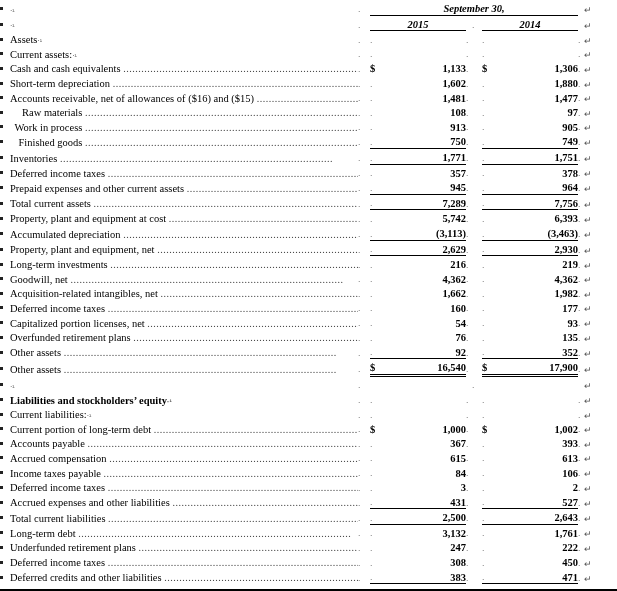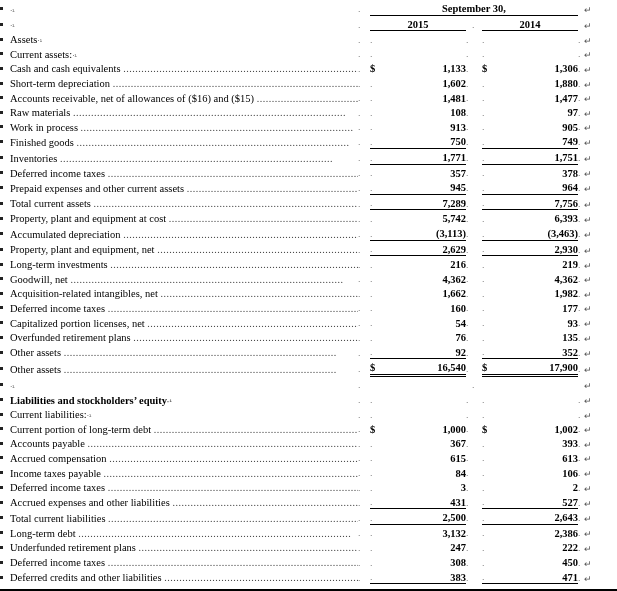--- a/index.html
+++ b/index.html
@@ -77,36 +77,37 @@
   
   .lbl { position: relative; }
   .lbl .txt { }
   .lbl .leader {
     color: #404040;
     letter-spacing: 0.5px;
     font-size: 10px;
   }
   .ind0 { padding-left: 1px; }
   .ind1 { padding-left: 17px; }
-  .ind2 { padding-left: 33px; }
+  .ind2 { padding-left: 33px; text-align: right; }
   .bold { font-weight: bold; }
 
   
   .num {
     text-align: right;
     font-weight: bold;
     padding-right: 1px;
   }
   .cur {
     text-align: left;
     font-weight: bold;
   }
   .hdr {
     text-align: center;
     font-weight: bold;
+    font-style: italic;
   }
 
   
   .rt   { border-top: 1px solid #000 !important; }
   .rb   { border-bottom: 1px solid #000 !important; }
   .rbd  { border-bottom: 3px double #000 !important; }
 
   .hdrline { border-bottom: 1px solid #000 !important; }
 
   .spacer td { height: 14.6px; }
@@ -580,21 +581,21 @@
         </tr>
         <tr>
           <td class="mk"><span class="bullet"></span></td>
           <td class="lbl ind0"><span class="txt">Long-term debt </span><span class="leader">...........................................................................................</span></td>
           <td class="tinymark">·</td>
           <td class="tinymark">·</td>
           <td class="num">3,132</td>
           <td class="tinymark">·</td>
           <td></td>
           <td class="tinymark">·</td>
-          <td class="num">2,386</td>
+          <td class="num">1,761</td>
           <td class="tinymark">·</td>
           <td class="pilcrow">↵</td>
         </tr>
         <tr>
           <td class="mk"><span class="bullet"></span></td>
           <td class="lbl ind0"><span class="txt">Underfunded retirement plans </span><span class="leader">...........................................................................................</span></td>
           <td class="tinymark">·</td>
           <td class="tinymark">·</td>
           <td class="num">247</td>
           <td class="tinymark">·</td>

